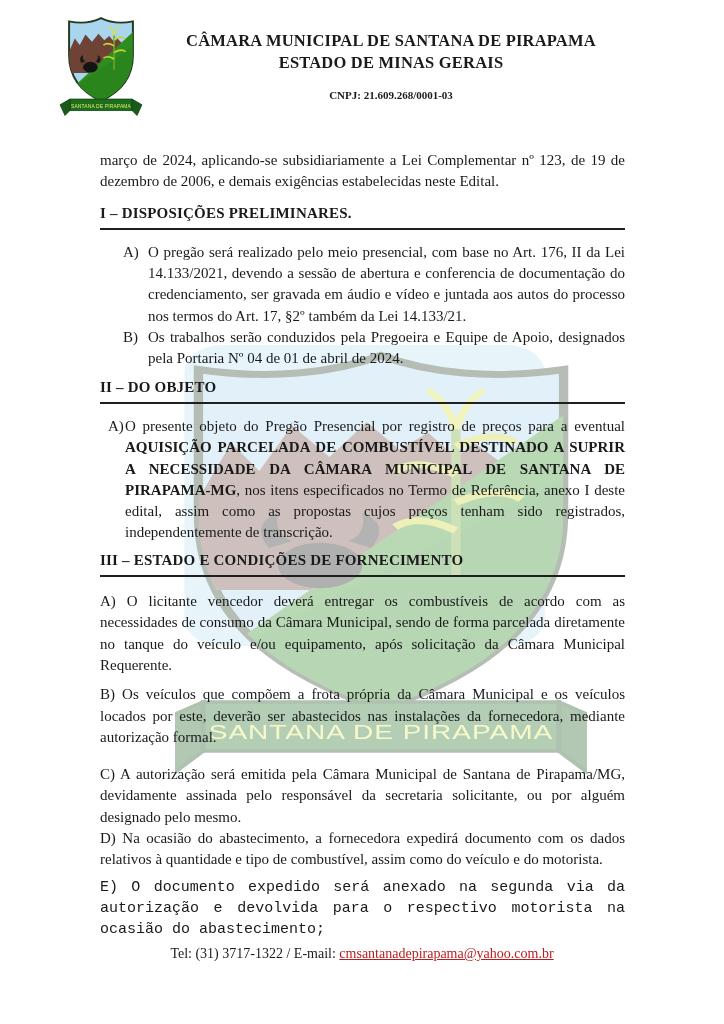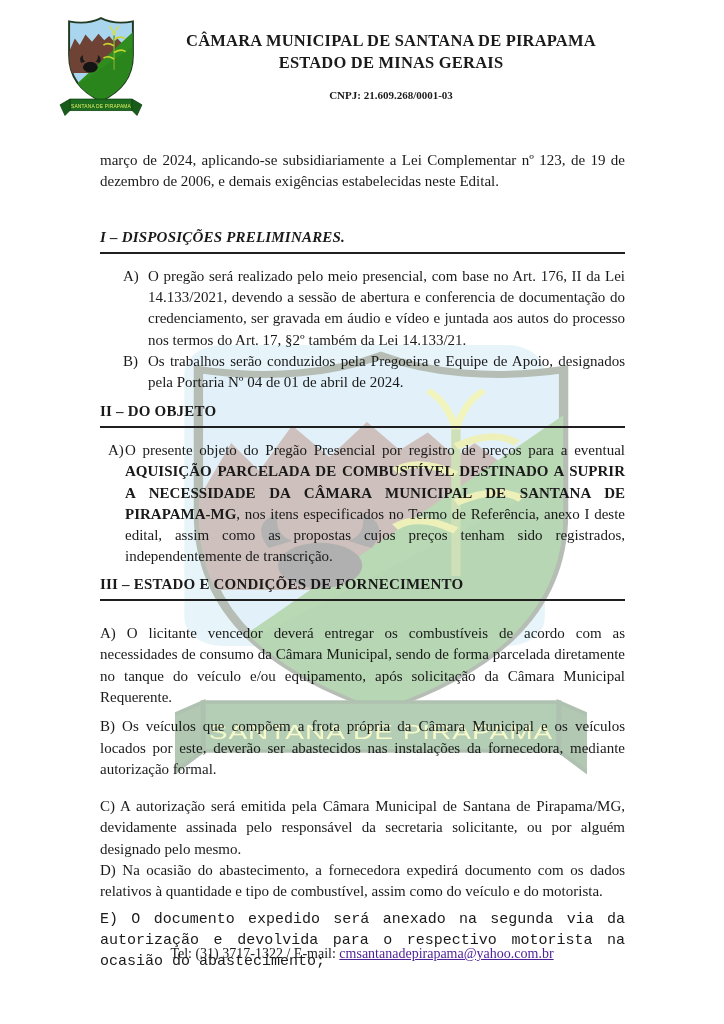--- a/index.html
+++ b/index.html
@@ -20,35 +20,35 @@
   .title-line{font-size:16.5px; font-weight:bold; line-height:22px; letter-spacing:0.2px;}
   .cnpj{font-size:11px; font-weight:bold; margin-top:15px;}
   
   .bodytext{position:absolute; left:100px; top:150px; width:525px; z-index:1;
     font-size:15px; line-height:21.3px;}
   .para{margin:0; text-align:justify;}
   .section-heading{
     margin:0; font-size:15px; font-weight:bold; letter-spacing:0.2px;
     padding-bottom:4px; border-bottom:2px solid #1f1f1f;
   }
-  #heading-1{margin-top:34px;font-style:italic;}
+  #heading-1{margin-top:10px;}
   .s1-list{margin-top:12px;}
   .s1-item{position:relative; padding-left:48px; text-align:justify; margin:0;}
   .s1-item .lbl{position:absolute; left:23px;}
   #heading-2{margin-top:7px;}
   .s2-item{position:relative; padding-left:25px; text-align:justify; margin-top:12px;}
   .s2-item .lbl{position:absolute; left:8px;}
   .bold{font-weight:bold;}
   #heading-3{margin-top:6px;}
-  .p-a{margin-top:22px;} .p-b{margin-top:8px;} .p-c{margin-top:16px;}
+  .p-a{margin-top:14px;} .p-b{margin-top:8px;} .p-c{margin-top:16px;}
   .p-d{margin-top:0;} .p-e{margin-top:6px;font-family:Liberation Mono, monospace;}
   
   .footer{position:absolute; left:0; top:944px; width:724px; text-align:center;
     font-size:14px; line-height:19px; z-index:2;}
-  .email-link{color:#4c1d95; text-decoration:underline; cursor:pointer;}
+  .email-link{color:#b91c1c; text-decoration:underline; cursor:pointer;}
 </style>
 </head>
 <body>
 
 <div class="page">
 
   <div class="watermark">
     <svg viewBox="16 0 88 132" preserveAspectRatio="none" aria-hidden="true">
       <rect x="18" y="2" width="77" height="86" rx="8" fill="#b9e0f2"></rect>
       <g>

